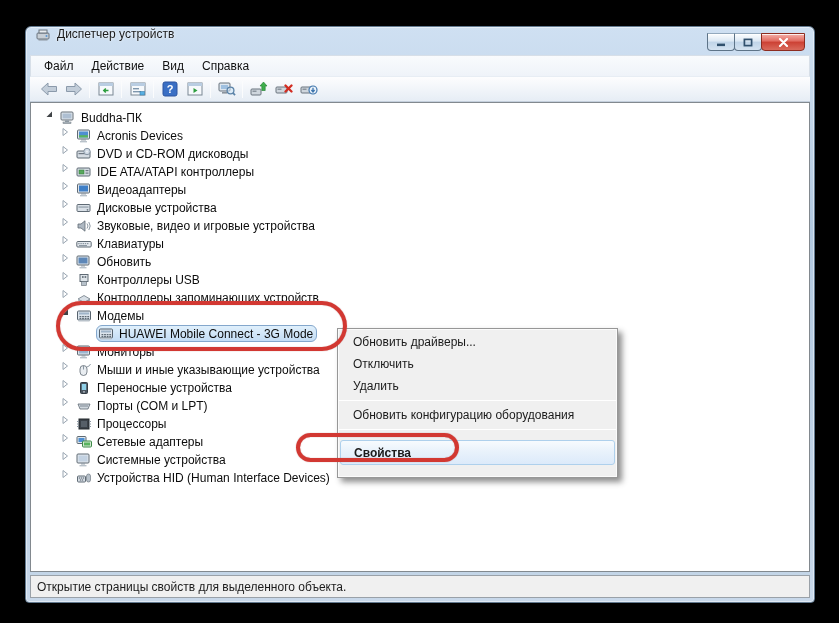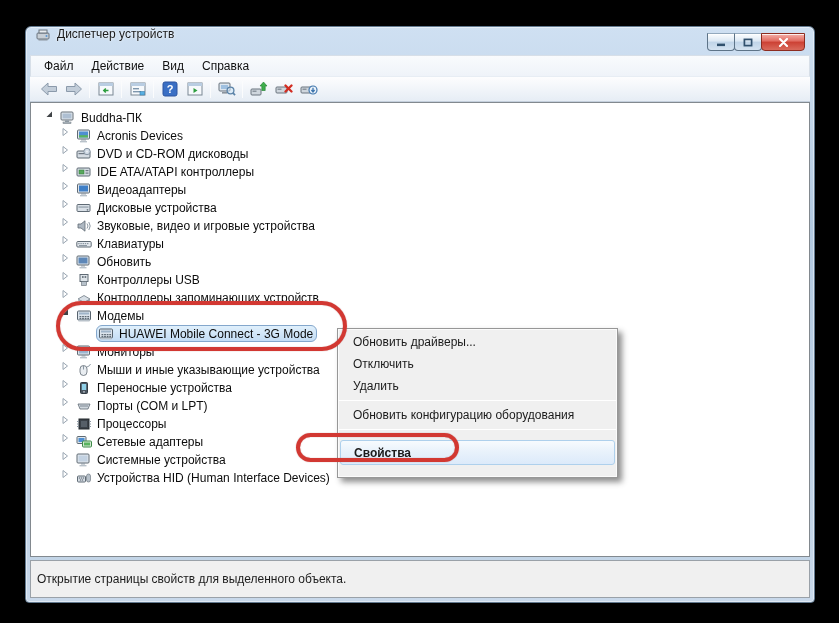--- a/index.html
+++ b/index.html
@@ -79,21 +79,21 @@
   .exp { width: 10px; height: 10px; margin-right: 4px; flex: none; display: flex; }
   .row-content { display: flex; align-items: center; height: 17px; padding: 0 3px 0 1px; border: 1px solid transparent; }
   .row-content.selected {
     background: linear-gradient(#e0f0fc,#c3dcf4);
     border-color: #84a7cc; border-radius: 6px;
   }
   .ticon { width: 16px; height: 14px; margin-right: 5px; flex: none; display: flex; }
 
   
   .statusbar {
-    height: 38px; flex: none;
+    height: 23px; flex: none;
     background: #f0f0f0;
     border: 1px solid #9aa1a8;
     display: flex; align-items: center;
     padding-left: 6px; font-size: 12px; color: #1c1c1c;
   }
 
   
   .context-menu {
     position: absolute; left: 337px; top: 328px; width: 281px;
     background: #f0f0f0;

